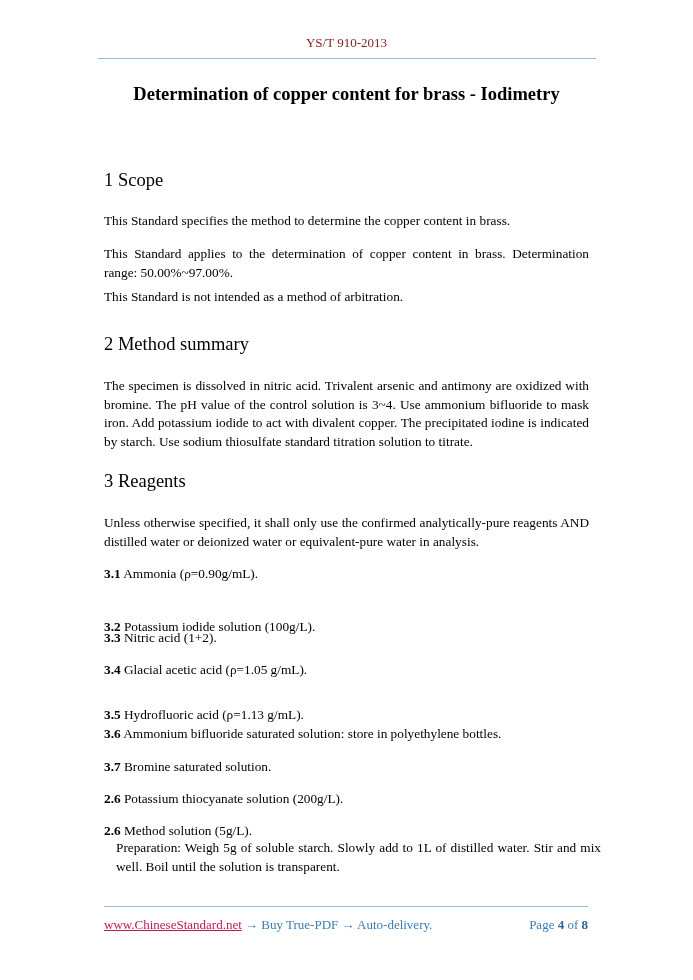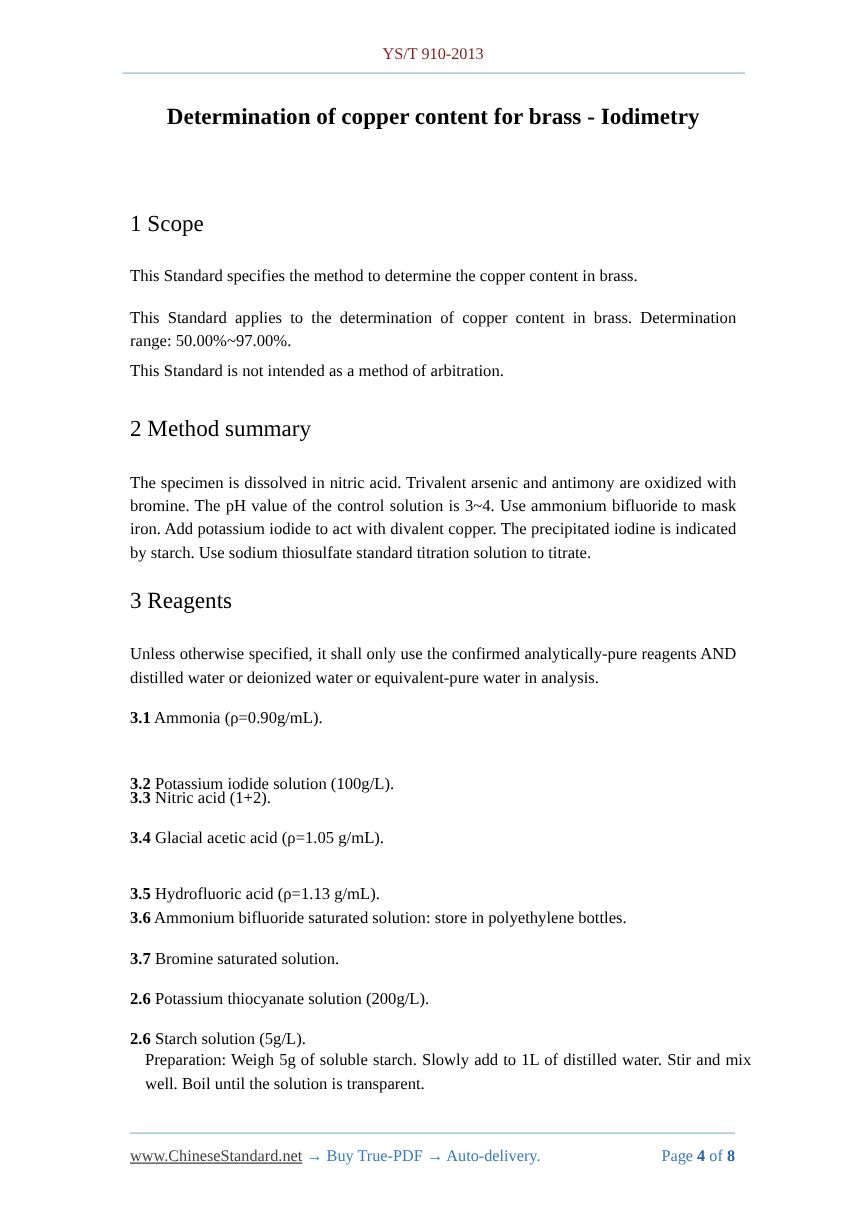--- a/index.html
+++ b/index.html
@@ -11,21 +11,21 @@
                  border-top: 1px solid #8fbcd8; }
   .doc-title { position: absolute; top: 84px; left: 0; width: 693px; text-align: center;
                font-size: 18.5px; font-weight: bold; }
   .h1 { font-size: 18.5px; font-weight: normal; position: absolute; left: 104px; }
   .p { position: absolute; left: 104px; width: 485px; font-size: 13.3px; line-height: 18.5px;
        text-align: justify; text-align-last: left; }
   .p b { font-weight: bold; }
   .footer-rule { position: absolute; top: 906px; left: 104px; width: 484px; height: 0;
                  border-top: 1px solid #8fbcd8; }
   .footer { position: absolute; top: 917px; left: 104px; width: 484px; font-size: 13px; color: #3a7cb8; }
-  .footer a { color: #404040; text-decoration: underline; }
+  .footer a { color: #be185d; text-decoration: underline; }
   .footer .left { position: absolute; left: 0; top: 0; white-space: nowrap; }
   .footer .right { position: absolute; right: 0; top: 0; white-space: nowrap; }
   .footer .num { font-weight: bold; color: #2a63a0; }
 </style>
 </head>
 <body>
 
 <div class="header-code">YS/T 910-2013</div>
 <div class="header-rule"></div>
 
@@ -43,21 +43,21 @@
 <div class="p" style="top:514px;">Unless otherwise specified, it shall only use the confirmed analytically-pure reagents AND distilled water or deionized water or equivalent-pure water in analysis.</div>
 
 <div class="p" style="top:565px;"><b>3.1</b> <span>Ammonia (ρ=0.90g/mL).</span></div>
 <div class="p" style="top:573px;margin-top:45px;"><b>3.2</b> <span>Potassium iodide solution (100g/L).</span></div>
 <div class="p" style="top:629px;"><b>3.3</b> <span>Nitric acid (1+2).</span></div>
 <div class="p" style="top:661px;"><b>3.4</b> <span>Glacial acetic acid (ρ=1.05 g/mL).</span></div>
 <div class="p" style="top:706px;"><b>3.5</b> <span>Hydrofluoric acid (ρ=1.13 g/mL).</span></div>
 <div class="p" style="top:725px;"><b>3.6</b> <span>Ammonium bifluoride saturated solution: store in polyethylene bottles.</span></div>
 <div class="p" style="top:758px;"><b>3.7</b> <span>Bromine saturated solution.</span></div>
 <div class="p" style="top:790px;"><b>2.6</b> <span>Potassium thiocyanate solution (200g/L).</span></div>
-<div class="p" style="top:822px;"><b>2.6</b> <span>Starch solution (5g/L).</span></div>
+<div class="p" style="top:822px;"><b>2.6</b> <span>Method solution (5g/L).</span></div>
 
 <div class="p" style="top:839px;margin-left:12px;">Preparation: Weigh 5g of soluble starch. Slowly add to 1L of distilled water. Stir and mix well. Boil until the solution is transparent.</div>
 
 <div class="footer-rule"></div>
 <div class="footer">
   <span class="left">
     <a>www.ChineseStandard.net</a>
     <span>→</span>
     <span>Buy True-PDF</span>
     <span>→</span>

